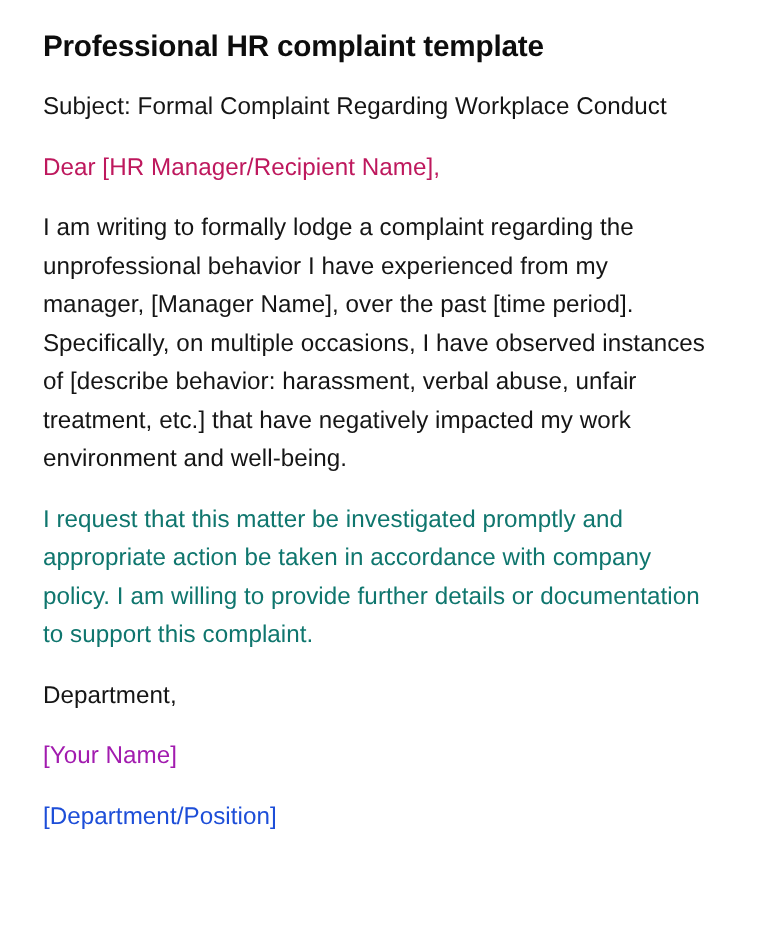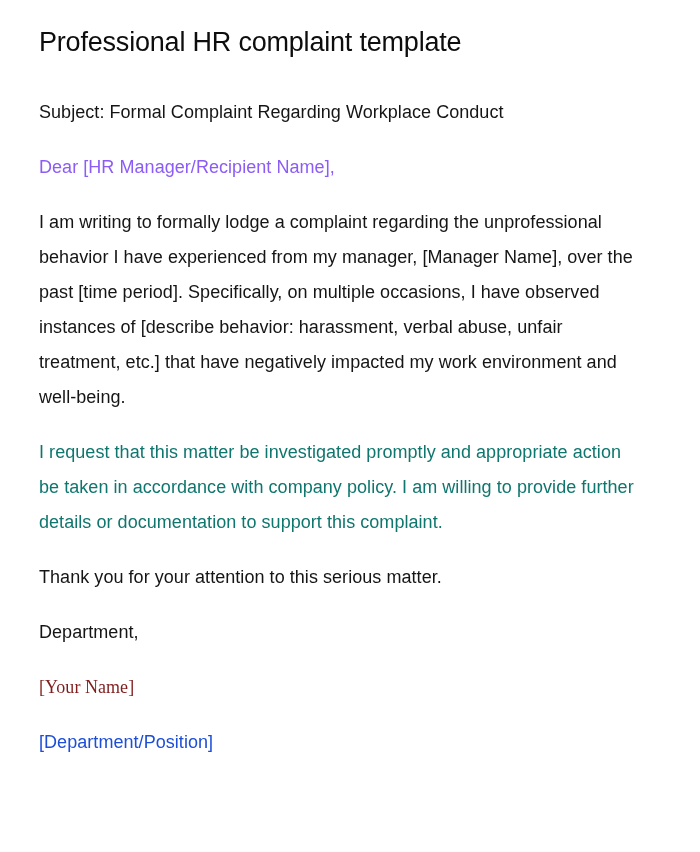--- a/index.html
+++ b/index.html
@@ -17,60 +17,59 @@
     overflow: hidden;
   }
   .page {
     box-sizing: border-box;
     width: 700px;
     min-height: 852px;
     background: #ffffff;
     padding: 26px 58px 24px 39px;
   }
   .doc-title {
-    margin: 0 0 36px 0;
+    margin: 0 0 20px 0;
     font-size: 27px;
-    font-weight: normal;
+    font-weight: bold;
     line-height: 1.22;
     letter-spacing: -0.2px;
     color: #0d0d0d;
   }
   .doc-body {
     margin: 0;
   }
   .para {
     margin: 0 0 20px 0;
-    font-size: 18px;
+    font-size: 22px;
     line-height: 35px;
     color: #151515;
     letter-spacing: 0.05px;
     word-wrap: break-word;
   }
   .para:last-child {
     margin-bottom: 0;
   }
 </style>
 </head>
 <body style="background: rgb(255, 255, 255);">
 
 <div class="page">
 
   <h1 class="doc-title">Professional HR complaint template</h1>
 
   <div class="doc-body">
     <p class="para" style="color: rgb(21, 21, 21);">Subject: Formal Complaint Regarding Workplace Conduct</p>
 
-    <p class="para" style="color: #8b5cf6; margin-top: 20px;">Dear [HR Manager/Recipient Name],</p>
+    <p class="para" style="color: #be185d; margin-top: 20px;">Dear [HR Manager/Recipient Name],</p>
 
     <p class="para" style="color: rgb(21, 21, 21);">I am writing to formally lodge a complaint regarding the unprofessional behavior I have experienced from my manager, [Manager Name], over the past [time period]. Specifically, on multiple occasions, I have observed instances of [describe behavior: harassment, verbal abuse, unfair treatment, etc.] that have negatively impacted my work environment and well-being.</p>
 
     <p class="para" style="color: #0f766e;">I request that this matter be investigated promptly and appropriate action be taken in accordance with company policy. I am willing to provide further details or documentation to support this complaint.</p>
 
-    <p class="para" style="color: rgb(21, 21, 21);">Thank you for your attention to this serious matter.</p>
 
     <p class="para" style="color: rgb(21, 21, 21);">Department,</p>
 
-    <p class="para" style="color: #7f1d1d; font-family: Liberation Serif, serif;">[Your Name]</p>
+    <p class="para" style="color: #a21caf;">[Your Name]</p>
 
     <p class="para" style="color: #1d4ed8;">[Department/Position]</p>
   </div>
 
 </div>
 
 </body></html>

